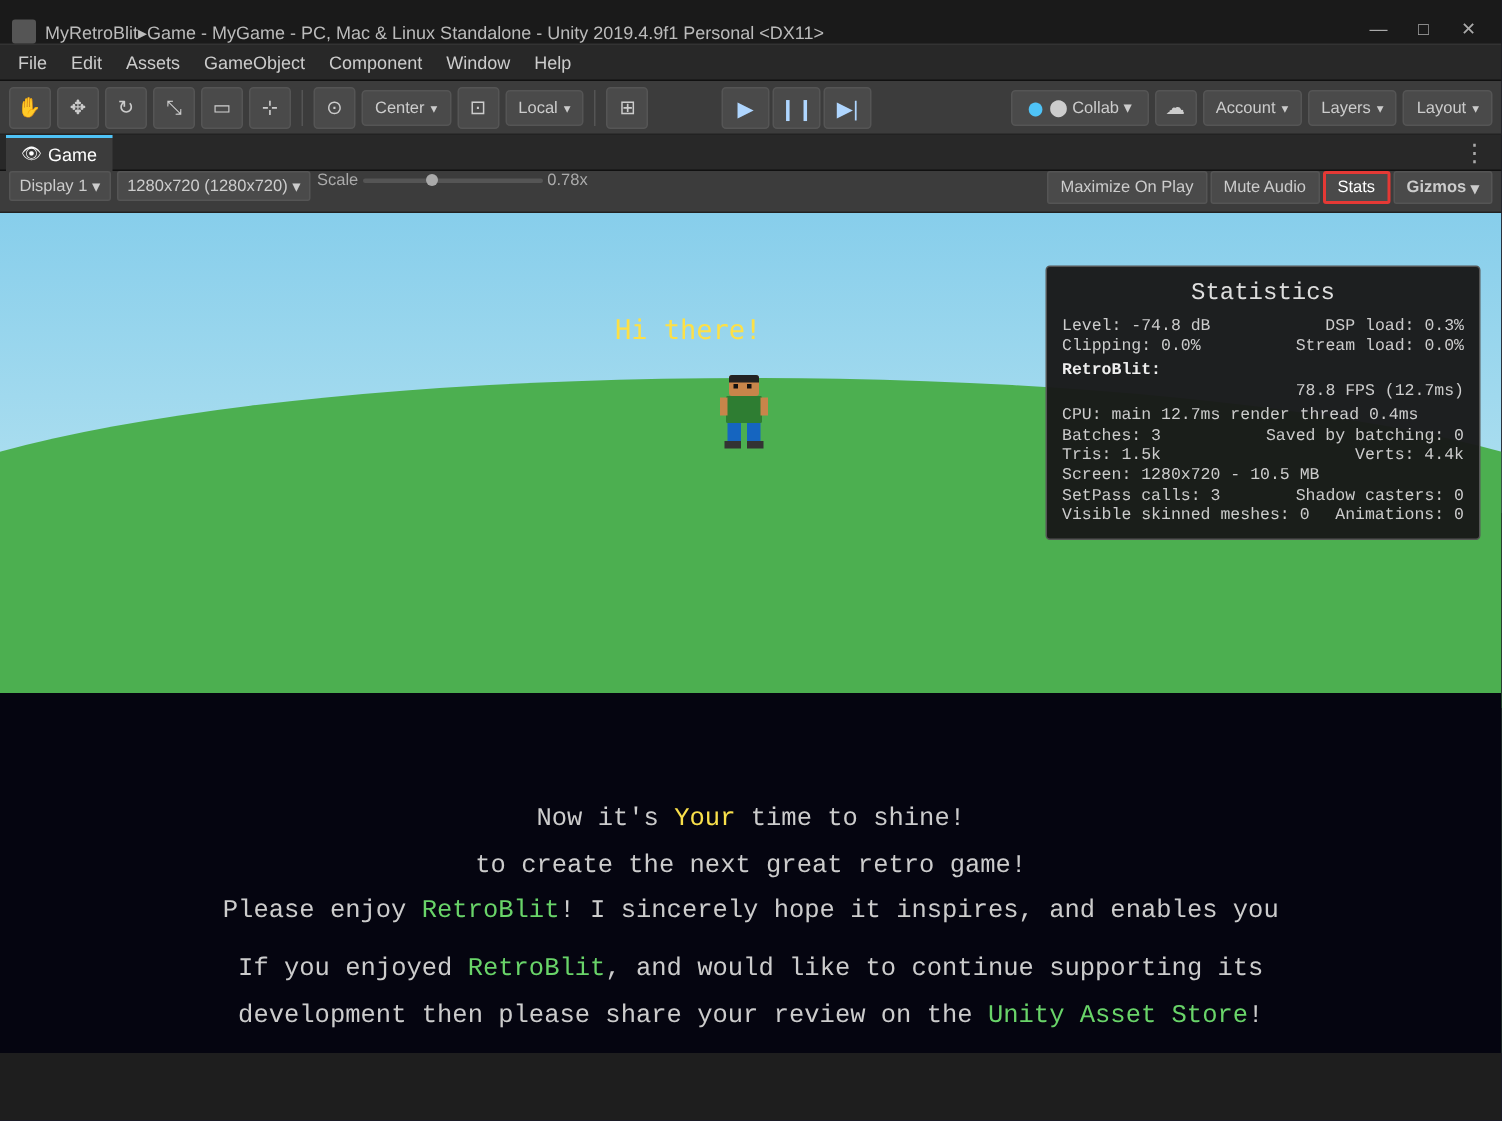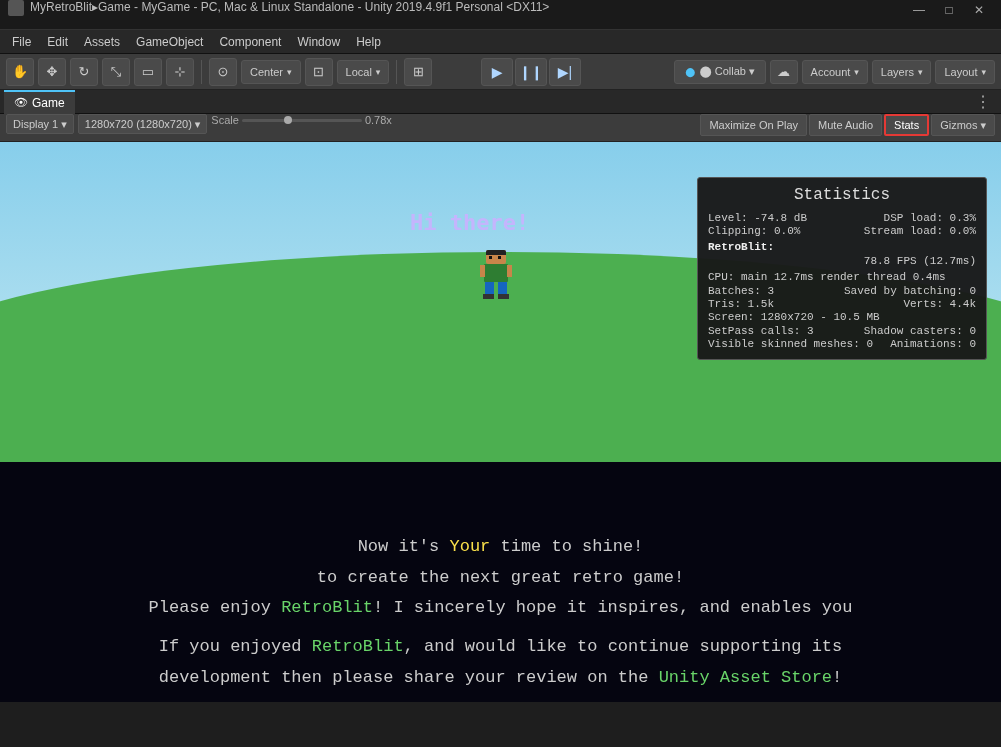--- a/index.html
+++ b/index.html
@@ -12,21 +12,21 @@
       color: #ccc;
       overflow: hidden;
       user-select: none;
     }
 
     
     #title-bar {
       height: 30px;
       background: #1a1a1a;
       display: flex;
-      align-items: flex-start;
+      align-items: flex-end;
       padding: 0 8px;
       border-bottom: 1px solid #333;
     }
     #title-bar-icon {
       width: 16px;
       height: 16px;
       margin-right: 6px;
       background: #555;
       border-radius: 2px;
       flex-shrink: 0;
@@ -278,20 +278,21 @@
       padding: 0 8px;
       background: #4a4a4a;
       border: 1px solid #555;
       border-radius: 2px;
       color: #ccc;
       font-size: 11px;
       cursor: pointer;
       display: flex;
       align-items: center;
       gap: 3px;
+      font-weight: bold;
     }
 
     
     #game-viewport {
       position: relative;
       width: 1001px;
       height: 560px;
       background: #1a1a2e;
       overflow: hidden;
     }
@@ -540,21 +541,21 @@
     <div style="position:absolute; top:15px; left:0; width:5px; height:12px; background:#c8854a;"></div>
     <div style="position:absolute; top:15px; left:27px; width:5px; height:12px; background:#c8854a;"></div>
 
     <div style="position:absolute; top:32px; left:5px; width:9px; height:14px; background:#1565c0;"></div>
     <div style="position:absolute; top:32px; left:18px; width:9px; height:14px; background:#1565c0;"></div>
 
     <div style="position:absolute; top:44px; left:3px; width:11px; height:5px; background:#333;"></div>
     <div style="position:absolute; top:44px; left:18px; width:11px; height:5px; background:#333;"></div>
   </div>
 
-  <div id="speech-bubble" style="position:absolute; top:68px; left:410px; font-family:monospace; font-size:22px; font-weight:bold; color:#c4b5fd;">Hi there!</div>
+  <div id="speech-bubble" style="position:absolute; top:68px; left:410px; font-family:monospace; font-size:18px; font-weight:normal; color:#fde047;">Hi there!</div>
 
   <div id="game-text-area" style="position:absolute; top:320px; left:0; right:0; bottom:0; background:#050510; color:#cccccc; font-family:'Courier New',monospace; font-size:17px; line-height:1.8; text-align:center; padding:16px 30px; display:flex; flex-direction:column; justify-content:center;">
     <div>
       <span>Now it's </span><span class="highlight-yellow">Your</span><span> time to shine!</span>
     </div>
     <div>to create the next great retro game!</div>
     <div>
       <span>Please enjoy </span><span class="highlight-green">RetroBlit</span><span>! I sincerely hope it inspires, and enables you</span>
     </div>
     <div style="margin-top:8px;">

